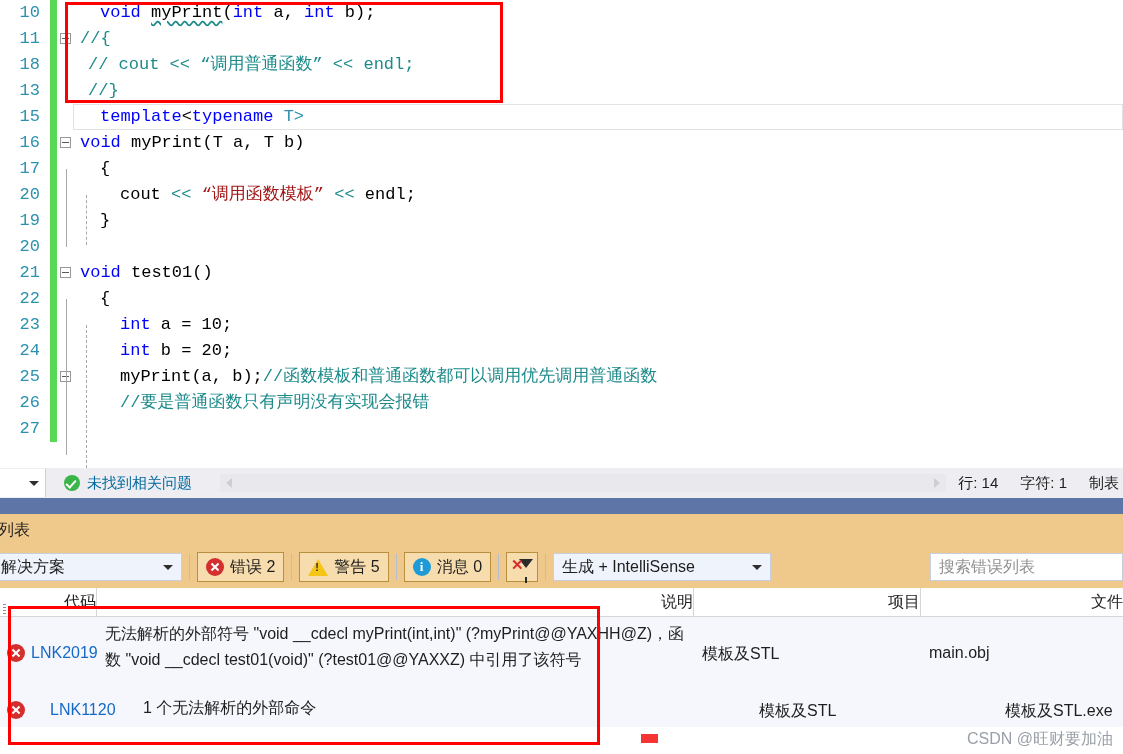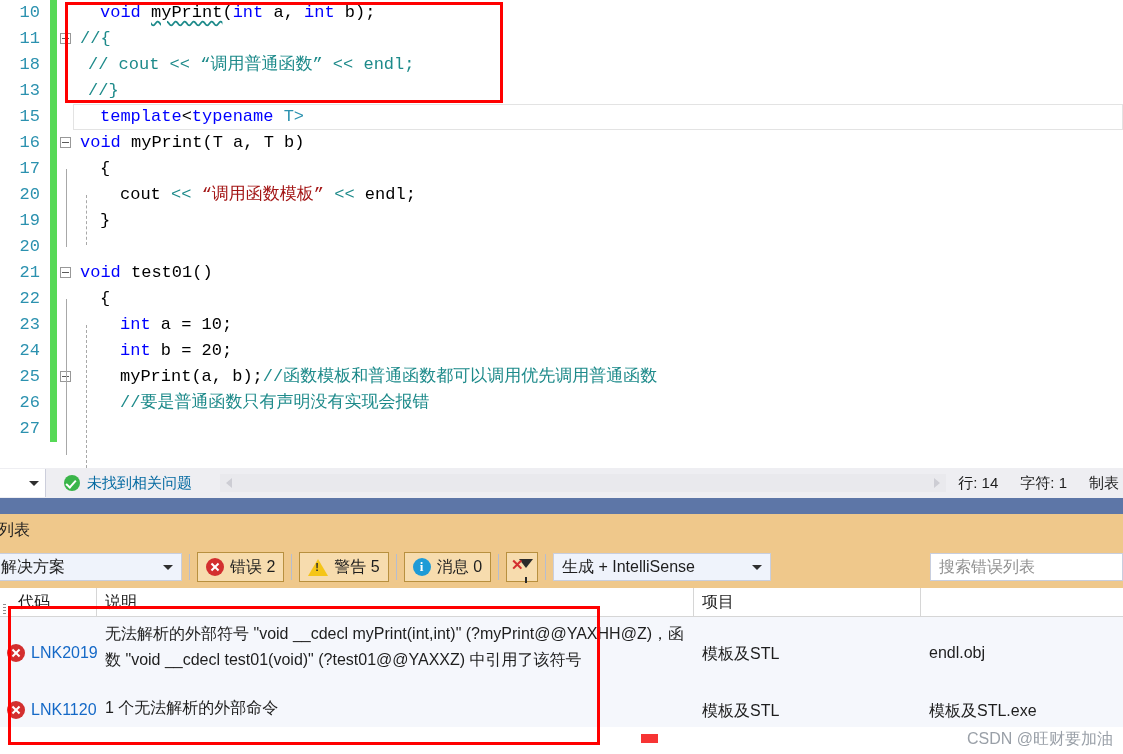--- a/index.html
+++ b/index.html
@@ -378,20 +378,21 @@
     background: #ffffff;
   }
   .err-head {
     display: flex;
     height: 28px;
     background: #ffffff;
     border-bottom: 1px solid #d6d6d6;
     align-items: center;
     font-size: 16px;
     color: #1e1e1e;
+    text-align: right;
   }
   .col-grip { width: 10px; position: relative; }
   .col-grip::after {
     content: "";
     position: absolute;
     left: 3px; top: 2px;
     width: 3px; height: 10px;
     background:
       repeating-linear-gradient(to bottom, #8d8d8d 0 1px, transparent 1px 3px);
   }
@@ -644,32 +645,33 @@
     <span>搜索错误列表</span>
   </div>
 </div>
 
 <div class="err-table">
   <div class="err-head">
     <div class="col-grip"></div>
     <div class="hcell h-code">代码</div>
     <div class="hcell h-desc">说明</div>
     <div class="hcell h-proj">项目</div>
+    <div class="hcell h-file">文件</div>
   </div>
   <div id="err-rows">
       <div class="err-row" style="min-height: 74px;">
         <div class="cell-icon" style="padding-top: 27px;">
           <span class="err-icon"></span>
         </div>
         <div class="cell-code" style="padding-top: 27px;">LNK2019</div>
         <div class="cell-desc">无法解析的外部符号 "void __cdecl myPrint(int,int)" (?myPrint@@YAXHH@Z)，函数 "void __cdecl test01(void)" (?test01@@YAXXZ) 中引用了该符号</div>
         <div class="cell-proj" style="padding-top: 27px;">模板及STL</div>
-        <div class="cell-file" style="padding-top: 27px;">endl.obj</div>
-      </div>
-      <div class="err-row" style="min-height: 36px;">
+        <div class="cell-file" style="padding-top: 27px;">main.obj</div>
+      </div>
+      <div class="err-row" style="min-height: 36px; gap: 19px;">
         <div class="cell-icon">
           <span class="err-icon"></span>
         </div>
         <div class="cell-code">LNK1120</div>
         <div class="cell-desc">1 个无法解析的外部命令</div>
         <div class="cell-proj">模板及STL</div>
         <div class="cell-file">模板及STL.exe</div>
       </div>
     </div>
 </div>

